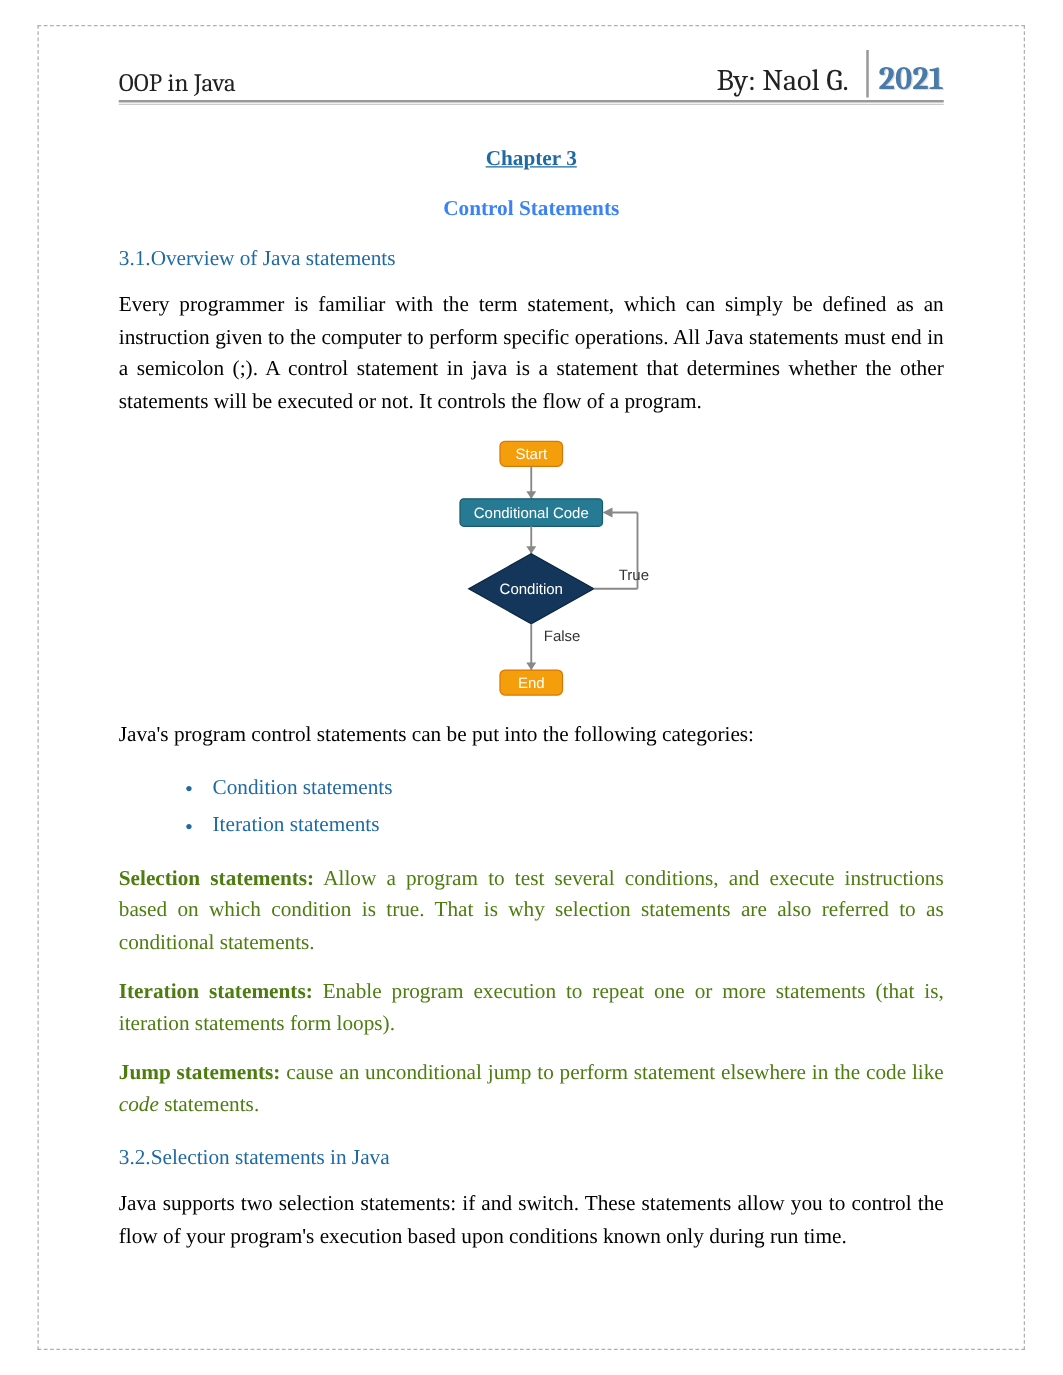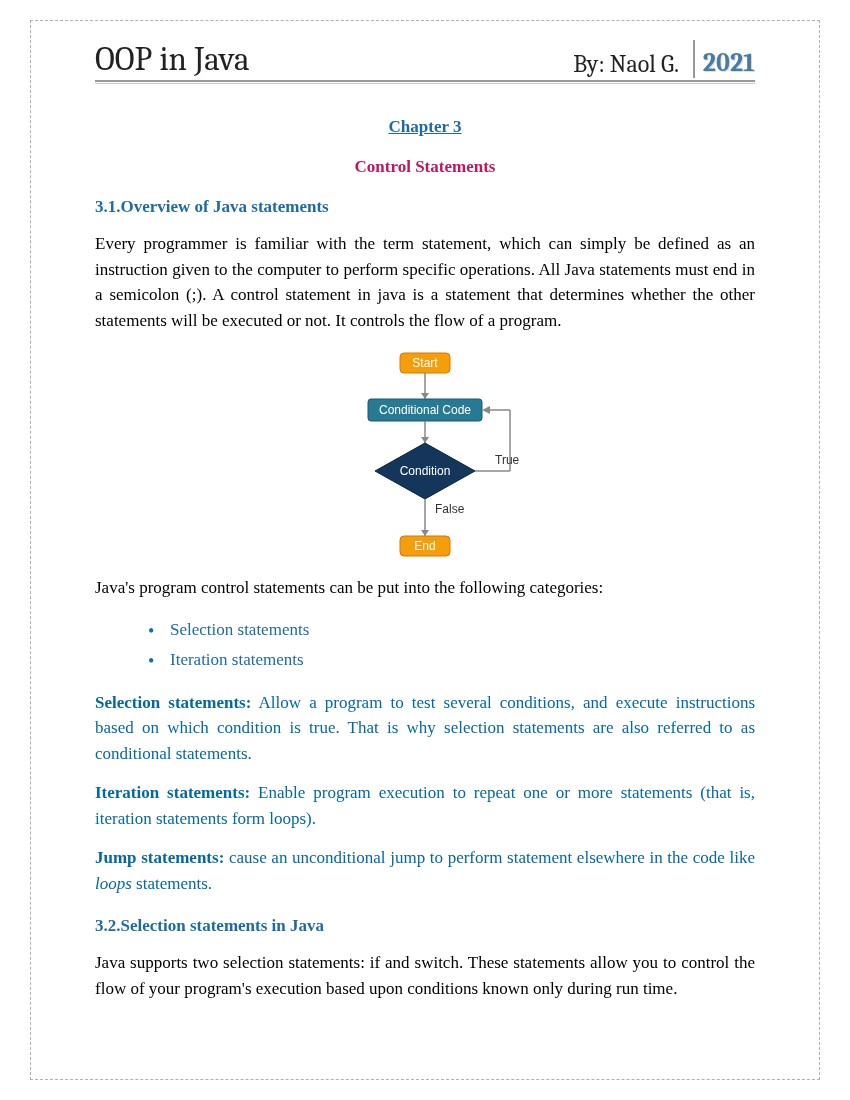--- a/index.html
+++ b/index.html
@@ -32,21 +32,21 @@
     position: relative;
   }
   .header-underline {
     position: absolute;
     bottom: -4px; left: 0; right: 0;
     height: 1px;
     background: #ccc;
   }
   .header-title {
     font-family: Cambria, 'Times New Roman', serif;
-    font-size: 33px;
+    font-size: 20px;
     color: #222;
     flex: 1;
   }
   .header-author {
     font-family: Cambria, 'Times New Roman', serif;
     font-size: 24px;
     color: #222;
     padding-right: 14px;
   }
   .header-divider {
@@ -65,28 +65,28 @@
   .chapter-label {
     text-align: center;
     color: #1f6aa5;
     font-weight: bold;
     font-size: 17px;
     margin-top: 35px;
     text-decoration: underline;
   }
   .chapter-title {
     text-align: center;
-    color: #be185d;
+    color: #3b82f6;
     font-weight: bold;
     font-size: 17px;
     margin-top: 20px;
   }
   .section-heading {
     color: #1f6aa5;
-    font-weight: bold;
+    font-weight: normal;
     font-size: 17px;
     margin-top: 20px;
   }
   .para {
     color: #000;
     font-size: 17px;
     line-height: 1.5;
     text-align: justify;
     margin-top: 14px;
   }
@@ -112,21 +112,21 @@
     position: absolute;
     left: -22px;
     color: #1f6aa5;
     font-size: 18px;
   }
   .def-para {
     font-size: 17px;
     line-height: 1.5;
     text-align: justify;
     margin-top: 14px;
-    color: #0369a1;
+    color: #4d7c0f;
   }
   .def-para b { font-weight: bold; }
   .def-para i { font-style: italic; }
 </style>
 </head>
 <body>
 
 <div class="page-border"></div>
 
 <div class="content">
@@ -173,33 +173,33 @@
     <polygon points="125,185 121,179 129,179" fill="#888"></polygon>
     <text x="135" y="162" fill="#333" font-size="12" font-family="Arial">False</text>
 
     <rect x="100" y="185" width="50" height="20" rx="4" fill="#f59e0b" stroke="#d97706"></rect>
     <text x="125" y="199" text-anchor="middle" fill="#fff" font-size="12" font-family="Arial">End</text>
   </svg>
 
   <p class="para" style="text-align:left">Java's program control statements can be put into the following categories:</p>
 
   <ul class="bullet-list">
-    <li class="bullet-item">Selection statements</li>
+    <li class="bullet-item">Condition statements</li>
     <li class="bullet-item">Iteration statements</li>
   </ul>
 
   <p class="def-para">
     <b>Selection statements:</b><span> Allow a program to test several conditions, and execute instructions based on which condition is true. That is why selection statements are also referred to as conditional statements.</span>
   </p>
 
   <p class="def-para">
     <b>Iteration statements:</b><span> Enable program execution to repeat one or more statements (that is, iteration statements form loops).</span>
   </p>
 
   <p class="def-para">
-    <b>Jump statements:</b><span> cause an unconditional jump to perform statement elsewhere in the code like </span><i>loops</i><span> statements.</span>
+    <b>Jump statements:</b><span> cause an unconditional jump to perform statement elsewhere in the code like </span><i>code</i><span> statements.</span>
   </p>
 
   <div class="section-heading">3.2.Selection statements in Java</div>
 
   <p class="para">Java supports two selection statements: if and switch. These statements allow you to control the flow of your program's execution based upon conditions known only during run time.</p>
 
 </div>
 
 </body></html>

